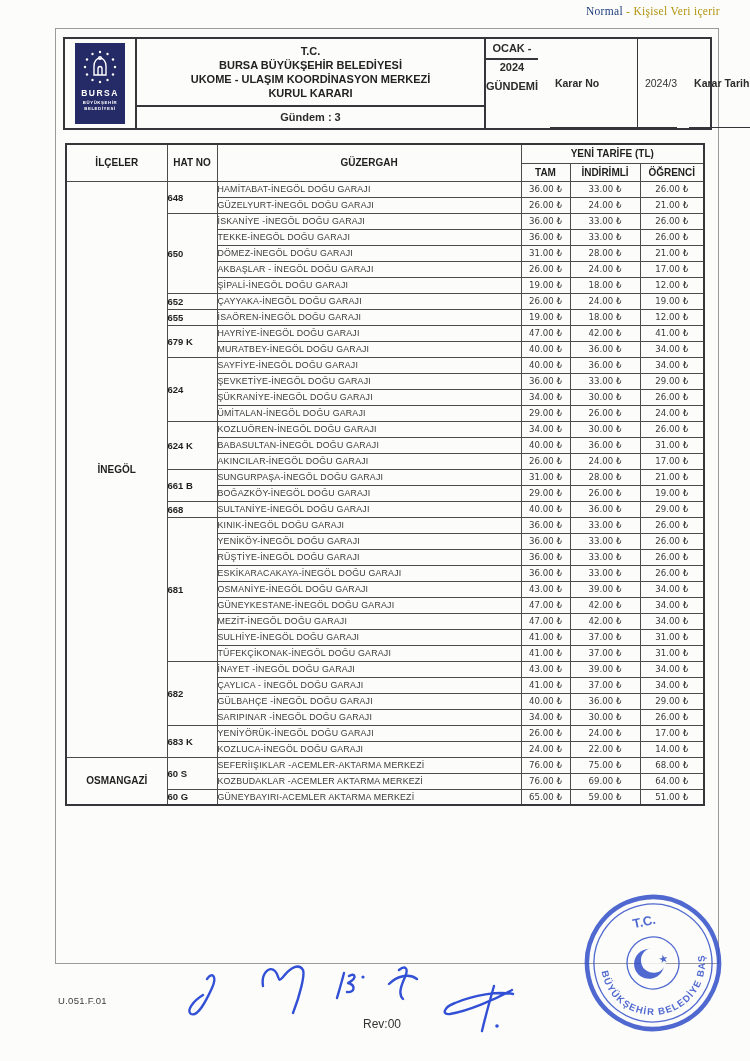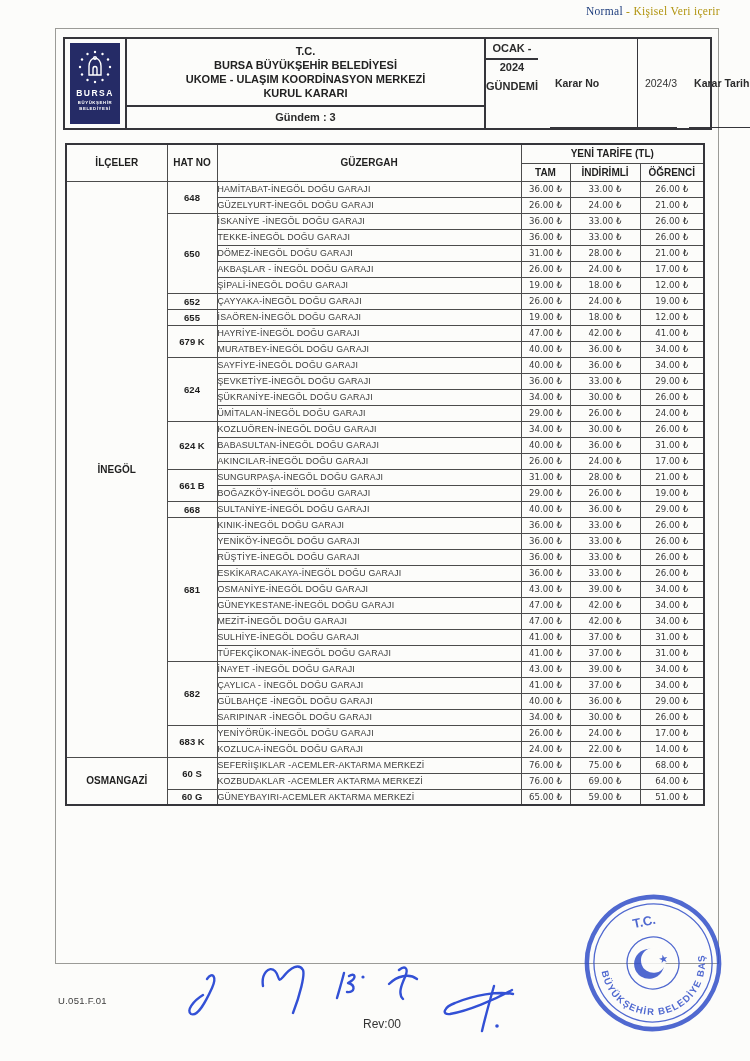--- a/index.html
+++ b/index.html
@@ -21,21 +21,21 @@
   .page-border {
     position:absolute; left:55px; top:28px; width:664px; height:936px;
     border:1px solid #9b9b97; pointer-events:none;
   }
 
   
   .header-box {
     position:absolute; left:63px; top:37px; width:649px; height:93px;
     border:2px solid #35353a; display:flex; background:#fcfcfa;
   }
-  .logo-cell { width:62px; border-right:2px solid #35353a; display:flex; align-items:center; justify-content:center; }
+  .logo-cell { width:72px; border-right:2px solid #35353a; display:flex; align-items:center; justify-content:center; }
   .logo-block { width:50px; height:81px; background:#252b66; color:#fff; display:flex; flex-direction:column; align-items:center; padding-top:5px; }
   .logo-line1 { font-size:8.5px; font-weight:bold; letter-spacing:1.5px; margin-top:2px; }
   .logo-line2 { font-size:4.3px; font-weight:bold; letter-spacing:.6px; margin-top:1.5px; }
   .logo-line3 { font-size:4.3px; font-weight:bold; letter-spacing:.6px; margin-top:1px; }
 
   .title-cell { flex:1; display:flex; flex-direction:column; }
   .title-lines { flex:1; display:flex; flex-direction:column; justify-content:center; text-align:center; font-weight:bold; font-size:11px; line-height:14px; color:#222; }
   .gundem-row { height:23px; border-top:2px solid #35353a; text-align:center; font-weight:bold; font-size:11px; line-height:21px; }
 
   .info-cell { width:226px; border-left:2px solid #35353a; display:flex; flex-direction:row; }
@@ -51,21 +51,21 @@
     border-collapse:collapse; table-layout:fixed;
     background:#fcfcfa;
   }
   table.tariff th, table.tariff td { border:1px solid #4c4c4c; overflow:hidden; white-space:nowrap; }
   table.tariff { border:2px solid #35353a; }
   thead th { font-size:10px; font-weight:bold; color:#1f1f1f; text-align:center; }
   .th-tarife { height:19px; }
   .th-sub    { height:18px; }
   tbody td { height:16px; font-size:8.8px; color:#3a3a3a; }
   td.district-cell { text-align:center; font-weight:bold; font-size:10px; color:#1f1f1f; vertical-align:middle; }
-  td.hat-cell { text-align:center; font-weight:bold; font-size:9.5px; color:#1f1f1f; vertical-align:middle; }
+  td.hat-cell { text-align:left; font-weight:bold; font-size:9.5px; color:#1f1f1f; vertical-align:middle; }
   td.route-cell { text-align:left; padding-left:0; letter-spacing:.2px; }
   td.fare-cell { text-align:center; font-family:"DejaVu Sans", sans-serif; font-size:8.6px; }
 
   
   .footer-code { position:absolute; left:58px; top:995px; font-size:9.5px; color:#3d3d3d; letter-spacing:.3px; }
   .footer-rev  { position:absolute; left:363px; top:998px; font-size:12px; color:#333;margin-top:19px; }
 
   .ink-overlay { position:absolute; left:0; top:0; width:750px; height:1061px; pointer-events:none; z-index:5; }
 </style>
 </head>

